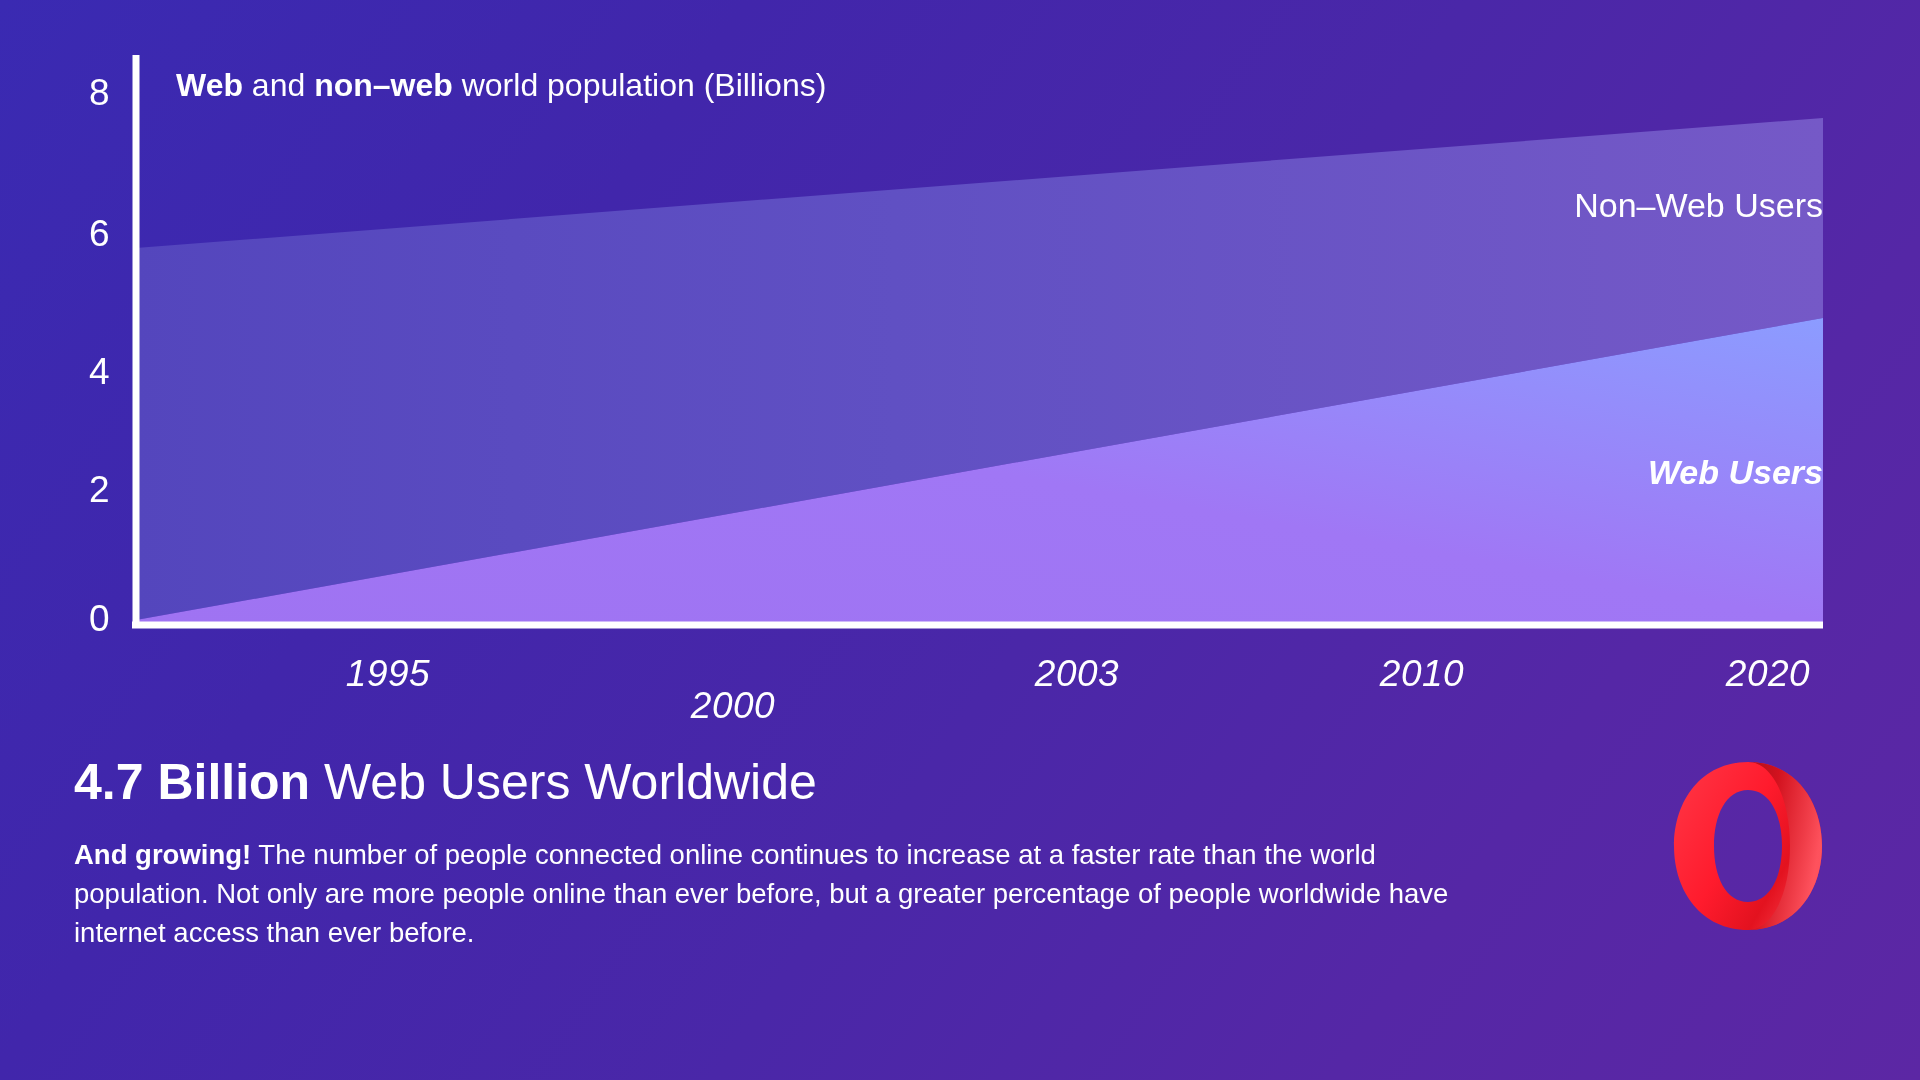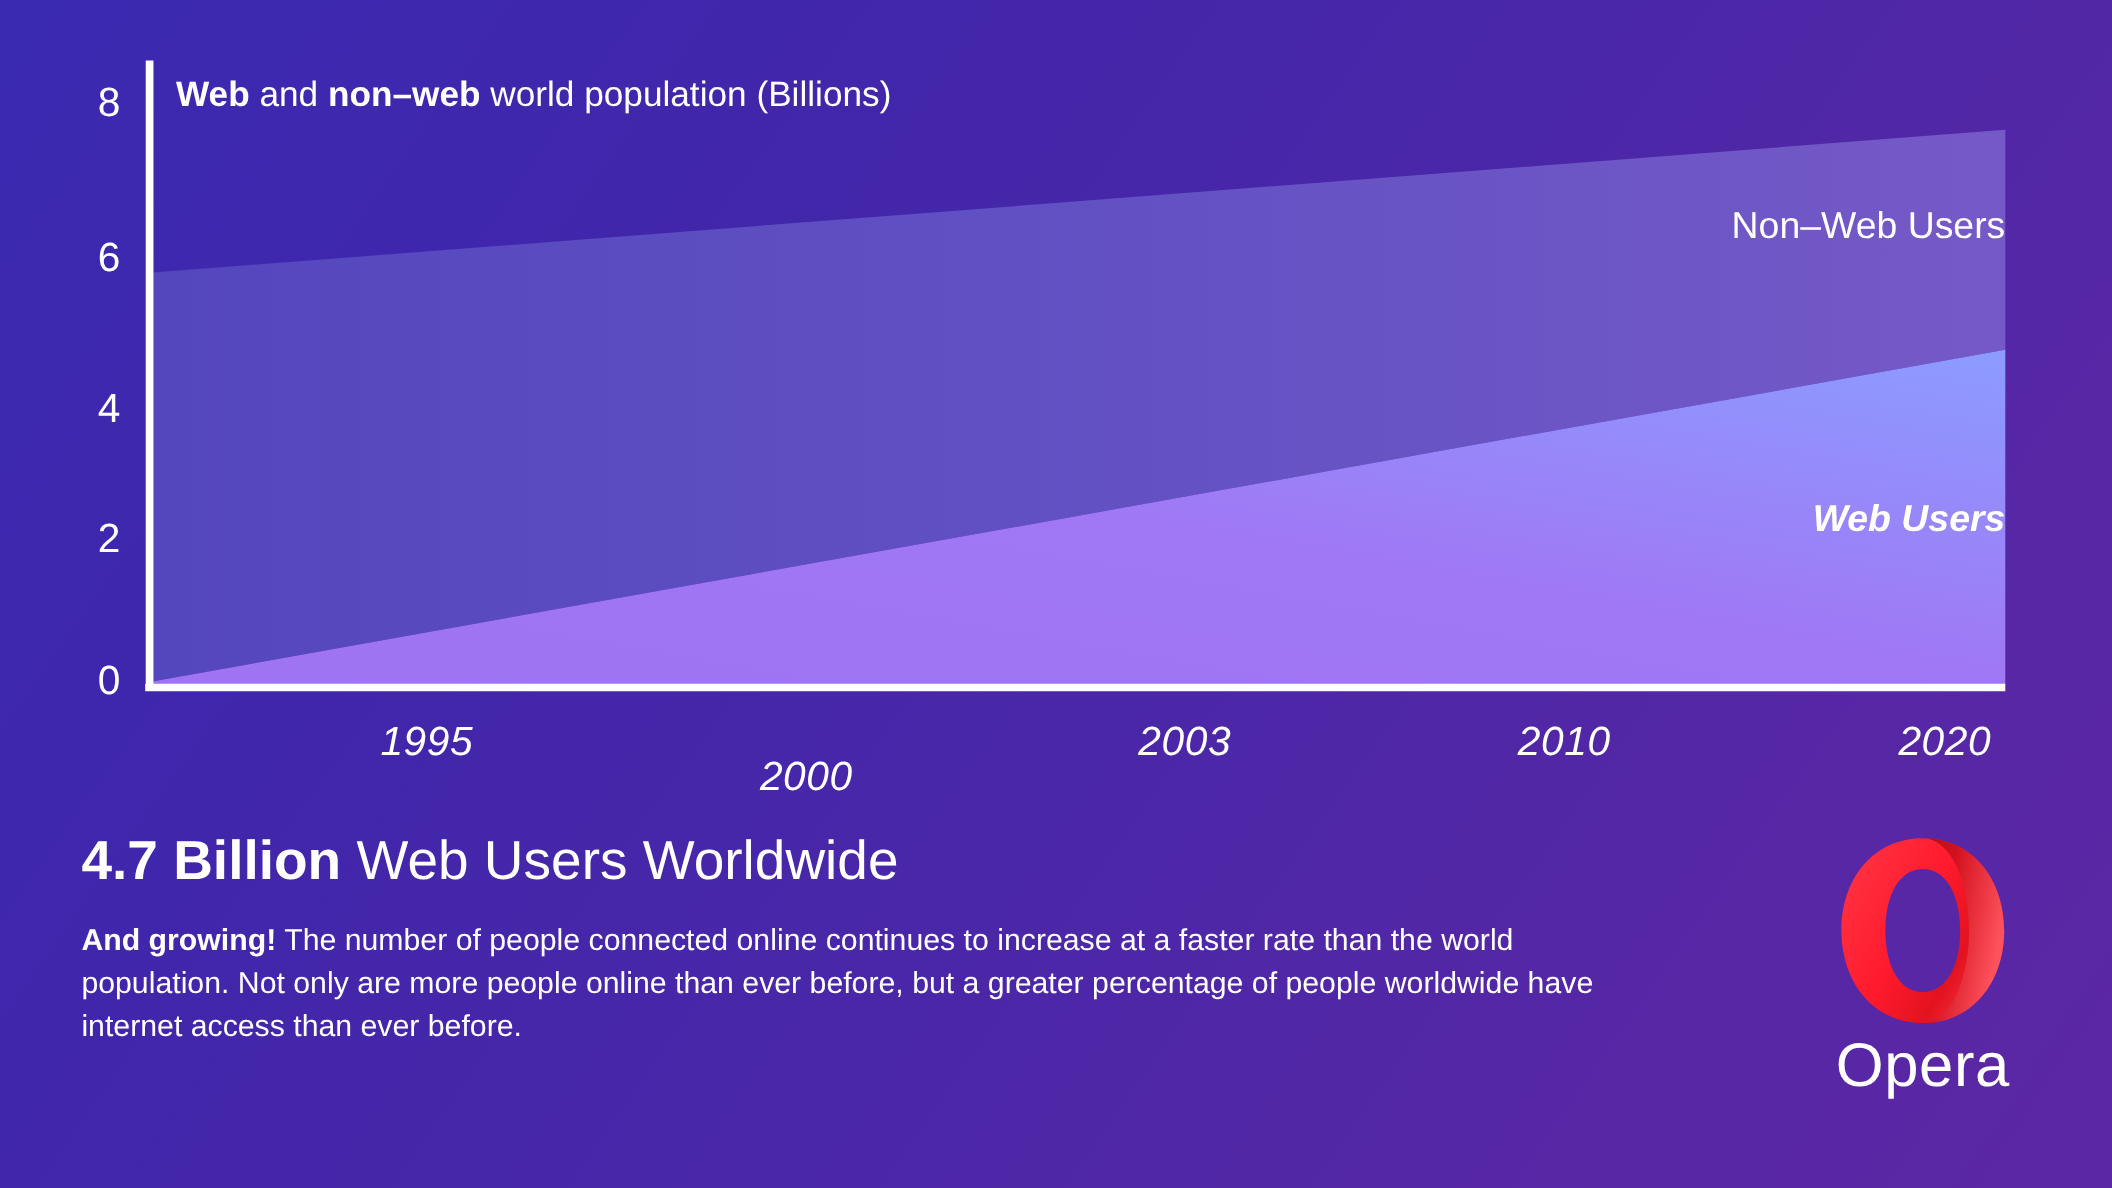--- a/index.html
+++ b/index.html
@@ -65,21 +65,21 @@
     transform: translateX(-50%);
     color: #ffffff;
     font-size: 37px;
     line-height: 1;
     white-space: nowrap;
     letter-spacing: 0.5px;
   }
 
   .chart-title {
     position: absolute;
-    left: 160px;
+    left: 176px;
     top: 68px;
     color: #ffffff;
     font-size: 32px;
     line-height: 1.1;
     white-space: nowrap;
     text-align: right;
   }
   .chart-title b { font-weight: 700; }
   .chart-title .reg { font-weight: 400; }
 
@@ -245,16 +245,15 @@
                C 54 57 66 32 88 32 Z" fill="url(#oOuter)" fill-rule="evenodd"></path>
 
       <g clip-path="url(#rightHalf)">
         <path d="M 88 4
                  C 134 4 162 42 162 88
                  C 162 134 134 172 88 172
                  C 112 172 130 136 130 88
                  C 130 40 112 4 88 4 Z" fill="url(#oInnerBand)" opacity="0.92"></path>
       </g>
     </svg>
-    <div class="opera-word">Opera</div>
   </div>
 
 </div>
 
 </body></html>

